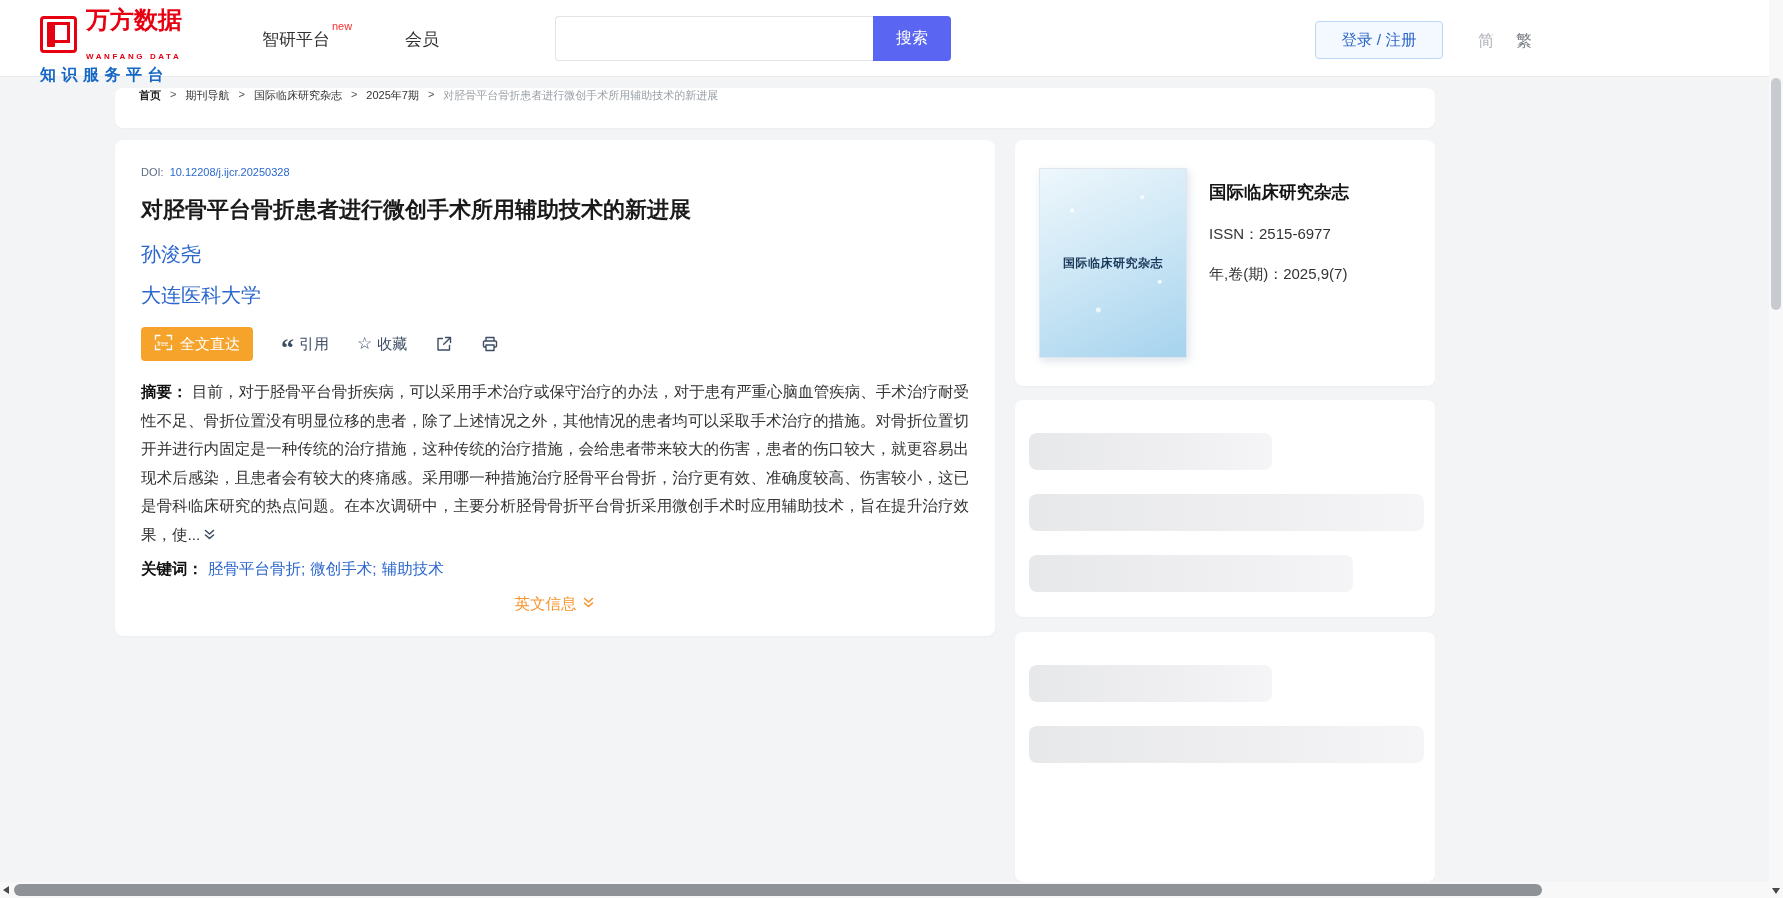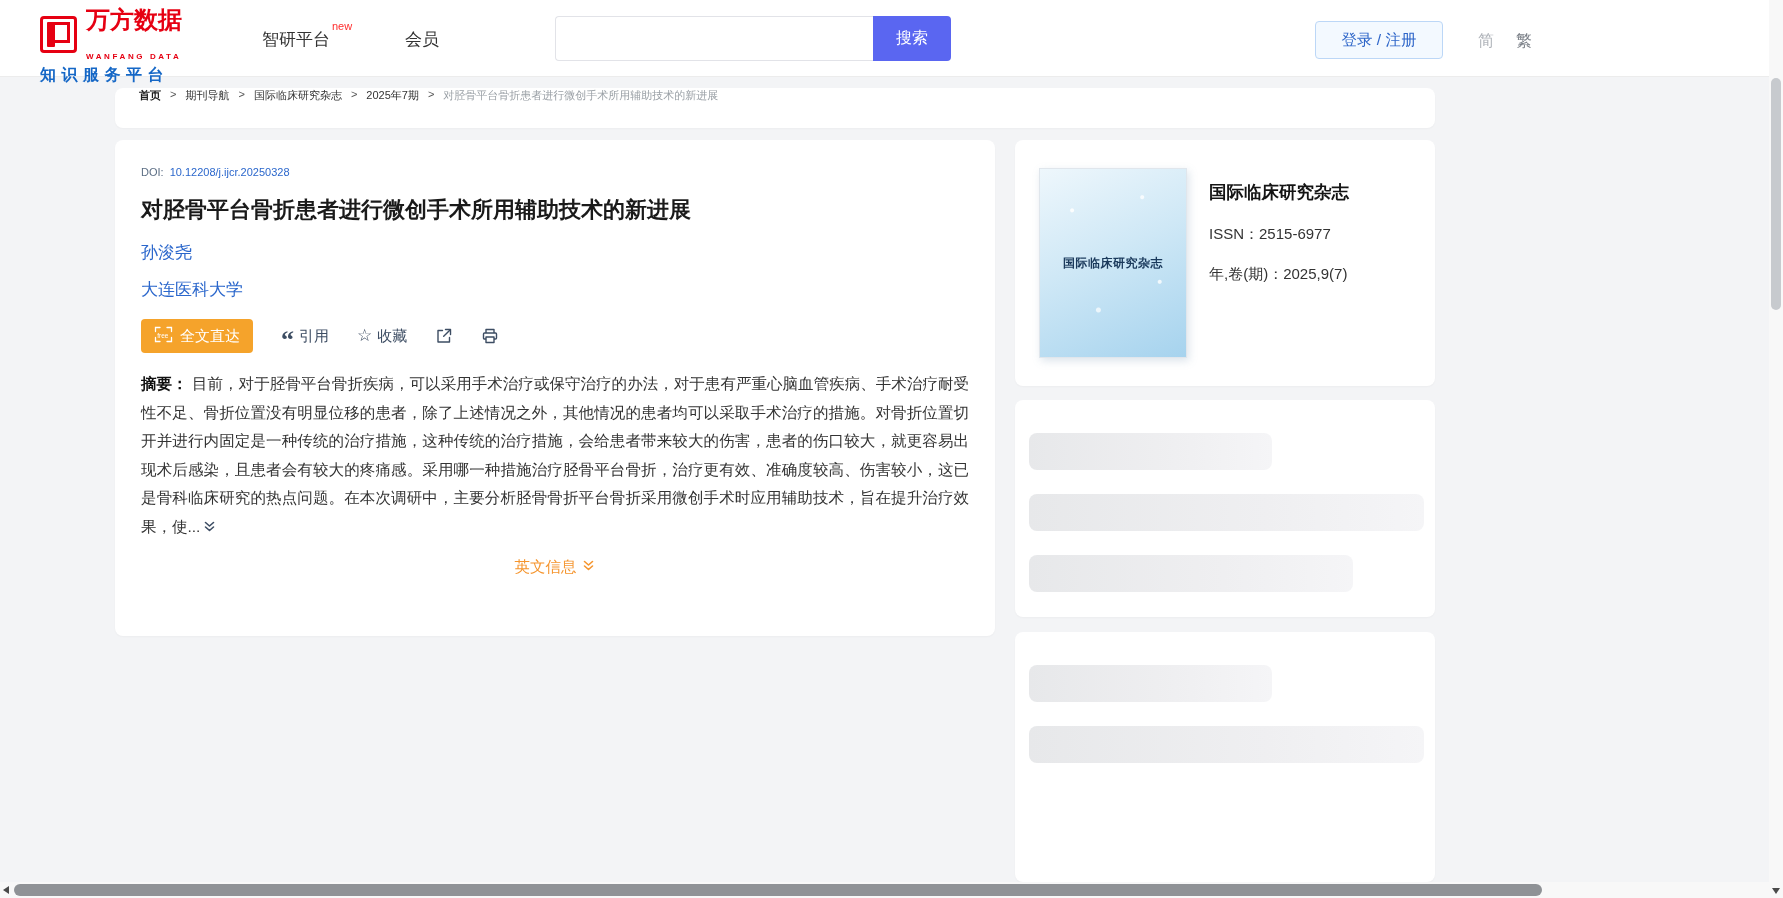--- a/index.html
+++ b/index.html
@@ -39,21 +39,21 @@
   .bc-link{color:#333;cursor:pointer}
   .bc-current{color:#9aa0a6}
 
   
   .article-card{position:absolute;left:115px;top:140px;width:880px;height:496px;background:#fff;border-radius:8px;padding:22px 26px;box-shadow:0 1px 2px rgba(0,0,0,.03)}
   .doi-row{font-size:11px;margin-top:4px}
   .doi-label{color:#5c6e84;margin-right:6px}
   .doi-link{color:#2b67cc;cursor:pointer}
   .article-title{font-size:22px;color:#1a1a1a;margin-top:17px;font-weight:bold}
   .author-row{margin-top:16px}
-  .author-link,.affil-link{color:#2b67cc;font-size:17px;cursor:pointer}
+  .author-link,.affil-link{color:#2b67cc;font-size:20px;cursor:pointer}
   .affil-row{margin-top:14px}
   .actions-row{margin-top:18px;display:flex;align-items:center;gap:28px;color:#3d4d63}
   .fulltext-button{display:flex;align-items:center;gap:7px;height:34px;padding:0 13px;background:#f5a32b;border:none;border-radius:4px;color:#fff;font-size:15px;cursor:pointer;font-family:inherit}
   .action-item{display:flex;align-items:center;gap:5px;font-size:15px;cursor:pointer;color:#3d4d63}
   .quote-icon{display:inline-block;font-size:26px;line-height:14px;height:14px;font-weight:bold;font-family:"Liberation Serif","DejaVu Serif",serif;position:relative;top:4px}
   .star-icon{font-size:17px;position:relative;top:-1px}
   .icon-only svg{display:block}
   .abstract{margin-top:17px;font-size:15.5px;line-height:28.5px;color:#333;text-align:justify}
   .inline-label{color:#111;font-weight:bold}
   .expand-icon{display:inline-block;color:#3d4d63;vertical-align:-2px;margin-left:2px;cursor:pointer}
@@ -193,20 +193,23 @@
   </div>
 
   <div class="abstract">
     <b class="inline-label">摘要：</b>
     <span>目前，对于胫骨平台骨折疾病，可以采用手术治疗或保守治疗的办法，对于患有严重心脑血管疾病、手术治疗耐受性不足、骨折位置没有明显位移的患者，除了上述情况之外，其他情况的患者均可以采取手术治疗的措施。对骨折位置切开并进行内固定是一种传统的治疗措施，这种传统的治疗措施，会给患者带来较大的伤害，患者的伤口较大，就更容易出现术后感染，且患者会有较大的疼痛感。采用哪一种措施治疗胫骨平台骨折，治疗更有效、准确度较高、伤害较小，这已是骨科临床研究的热点问题。在本次调研中，主要分析胫骨骨折平台骨折采用微创手术时应用辅助技术，旨在提升治疗效果，使...</span><span class="expand-icon"><svg width="15" height="15" viewBox="0 0 15 15" fill="none" stroke="currentColor" stroke-width="1.6" stroke-linecap="round" stroke-linejoin="round">
           <path d="M3.5 3.5 L7.5 7 L11.5 3.5"></path>
           <path d="M3.5 8 L7.5 11.5 L11.5 8"></path>
         </svg></span>
   </div>
 
+  <div class="keywords-row">
+    <b class="inline-label">关键词：</b><a class="kw">胫骨平台骨折</a><span class="kw-sep">;</span><a class="kw">微创手术</a><span class="kw-sep">;</span><a class="kw">辅助技术</a>
+  </div>
 
 
   <div class="english-info">
     <span>英文信息</span>
     <span class="eng-chevron"><svg width="15" height="15" viewBox="0 0 15 15" fill="none" stroke="currentColor" stroke-width="1.6" stroke-linecap="round" stroke-linejoin="round">
           <path d="M3.5 3.5 L7.5 7 L11.5 3.5"></path>
           <path d="M3.5 8 L7.5 11.5 L11.5 8"></path>
         </svg></span>
   </div>
 </main>

